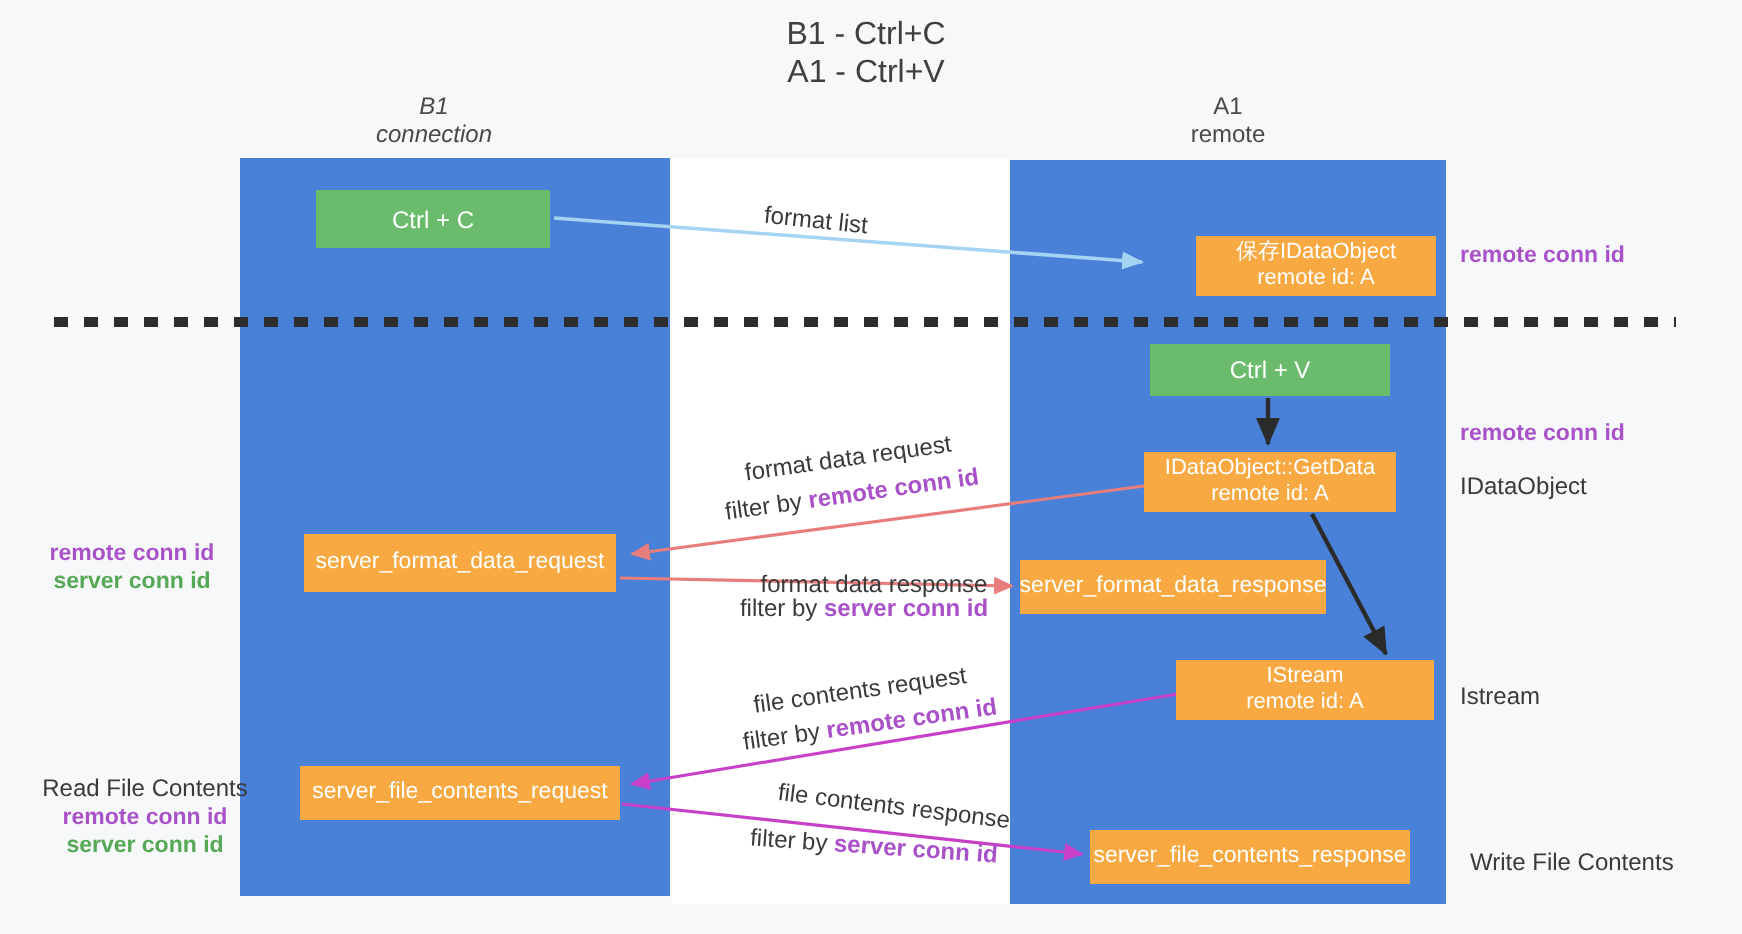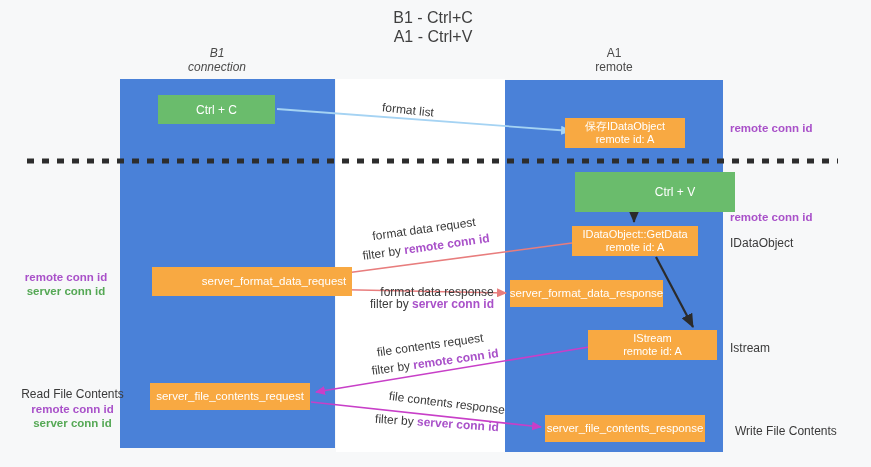--- a/index.html
+++ b/index.html
@@ -74,35 +74,35 @@
 
     <line x1="589" y1="347" x2="316" y2="392" stroke="#c83fc8" stroke-width="1.6" marker-end="url(#m-magenta)"></line>
 
     <line x1="311" y1="402" x2="541" y2="427" stroke="#c83fc8" stroke-width="1.6" marker-end="url(#m-magenta)"></line>
   </svg>
 
   <div class="node node-green" style="left:158px;top:95px;width:117px;height:29px;">
     <div>Ctrl + C</div>
   </div>
 
-  <div class="node node-orange" style="left:565px;top:118px;width:120px;height:30px;">
+  <div class="node node-orange" style="left:598px;top:118px;width:120px;height:30px;">
     <div>保存IDataObject</div>
     <div>remote id: A</div>
   </div>
 
-  <div class="node node-green" style="left:575px;top:172px;width:120px;height:40px;padding-left:40px;">
+  <div class="node node-green" style="left:575px;top:172px;width:120px;height:26px;">
     <div>Ctrl + V</div>
   </div>
 
   <div class="node node-orange" style="left:572px;top:226px;width:126px;height:30px;text-align:center;">
     <div>IDataObject::GetData</div>
     <div>remote id: A</div>
   </div>
 
-  <div class="node node-orange" style="left:152px;top:267px;width:156px;height:29px;font-size:11.5px;padding-left:44px;">
+  <div class="node node-orange" style="left:152px;top:267px;width:156px;height:29px;font-size:11.5px;">
     <div>server_format_data_request</div>
   </div>
 
   <div class="node node-orange" style="left:510px;top:280px;width:153px;height:27px;font-size:11.5px;">
     <div>server_format_data_response</div>
   </div>
 
   <div class="node node-orange" style="left:588px;top:330px;width:129px;height:30px;">
     <div>IStream</div>
     <div>remote id: A</div>

